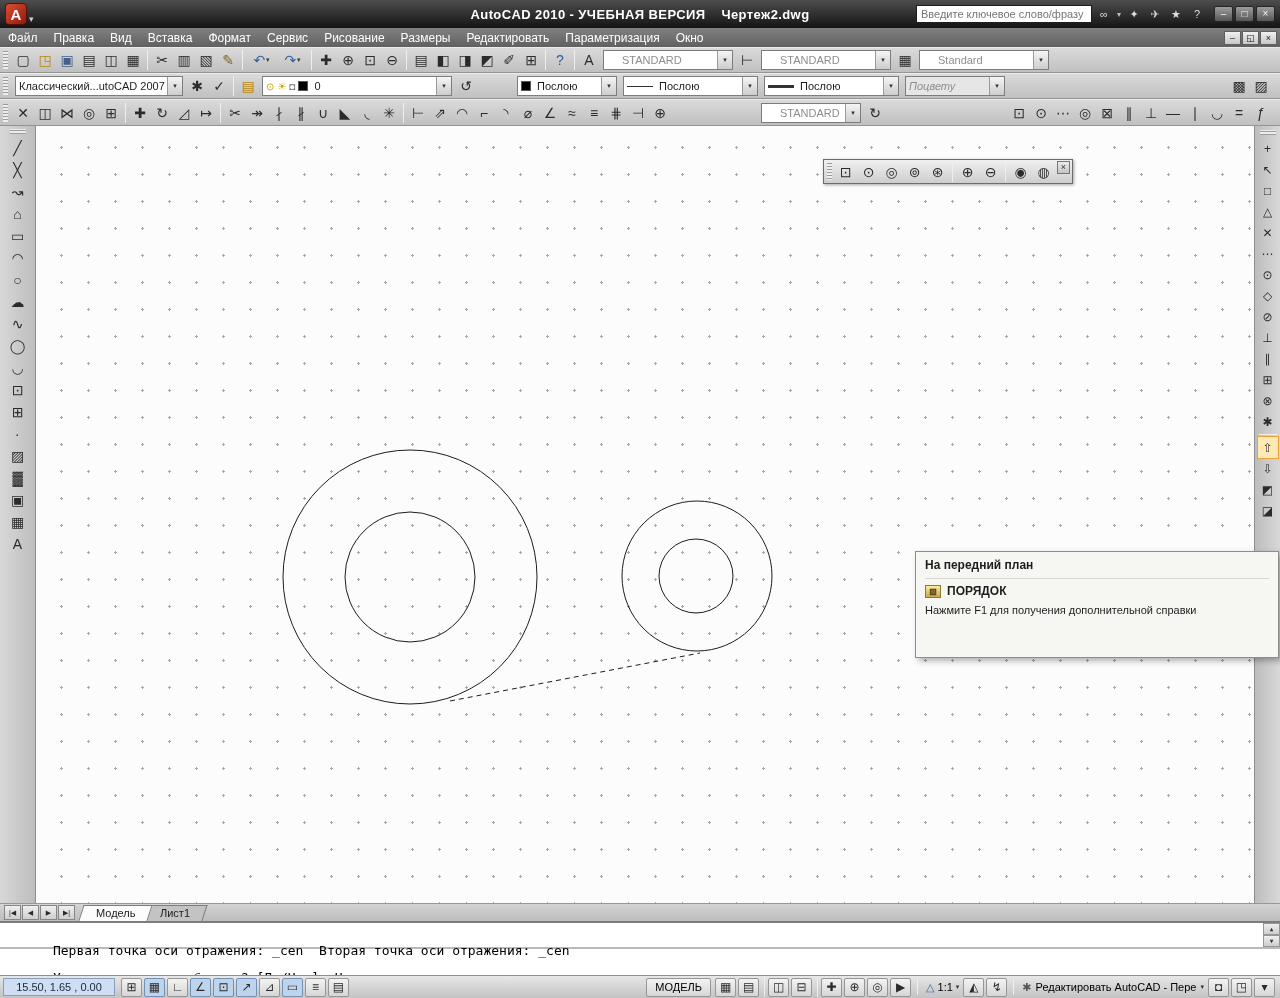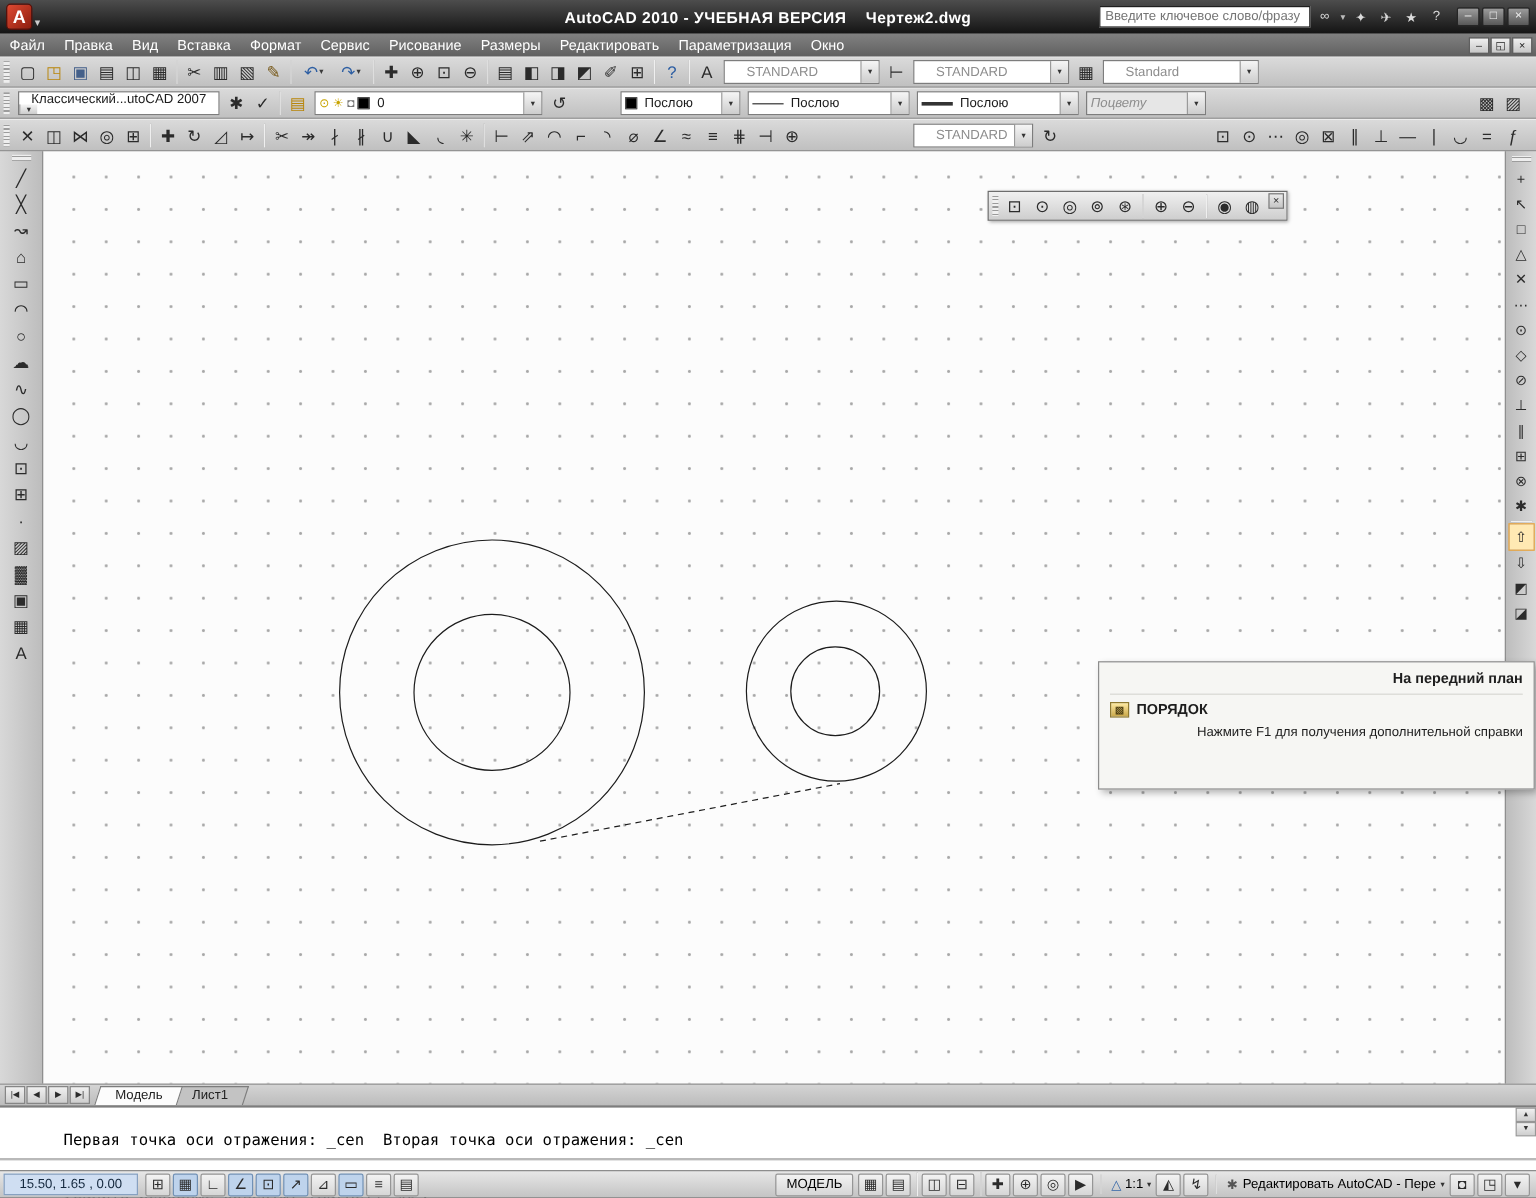--- a/index.html
+++ b/index.html
@@ -59,21 +59,21 @@
 
   .combo { flex:none; height:20px; background:#fff; border:1px solid #7d7d7d; display:flex;
            align-items:center; font-size:11px; margin:0 3px; }
   .combo-text { flex:1; padding:0 3px; white-space:nowrap; overflow:hidden; color:#1c1c1c; }
   .combo-text.grayed { color:#8d8d8d;margin-left:15px; }
   .combo-arrow { width:15px; align-self:stretch; background:linear-gradient(#f5f5f5,#cdcdcd);
                  border-left:1px solid #9a9a9a; display:flex; align-items:center; justify-content:center;
                  font-size:7px; color:#333; flex:none; }
   .combo.disabled { background:#e6e6e6; }
   .combo.disabled .combo-text { color:#8d8d8d;font-style:italic; }
-  .w100{width:100px;} .w130{width:130px;} .w135{width:135px;} .w168{width:168px;flex-direction:column;} .w190{width:190px;}
+  .w100{width:100px;} .w130{width:130px;} .w135{width:135px;} .w168{width:168px;} .w190{width:190px;}
   .swatch { width:10px; height:10px; background:#000; border:1px solid #555; margin:0 3px; flex:none; }
   .lc-ico { font-size:10px; margin-left:3px; flex:none; }
   .lc-bulb{color:#c8a400;} .lc-sun{color:#c8a400;} .lc-lock{color:#777;}
   .linetype-sample { flex:none; width:26px; height:0; border-top:1px solid #333; margin:0 3px; }
   .lineweight-sample { flex:none; width:26px; height:3px; background:#333; margin:0 3px; }
   .ml40{margin-left:40px;} .ml90{margin-left:90px;} .mla{margin-left:auto;} .mr8{margin-right:8px;}
 
   
   .side-toolbar { position:absolute; top:126px; display:flex; flex-direction:column; align-items:center;
                   background:linear-gradient(90deg,#d8d8d8,#bdbdbd); z-index:5; }
@@ -100,21 +100,21 @@
                    padding:0 1px; z-index:8; }
   .float-toolbar .tbtn { width:23px; height:21px; }
   .ft-grip { width:5px; height:17px; margin:0 2px; flex:none;
              background:repeating-linear-gradient(180deg,#9a9a9a 0 1px,#f0f0f0 1px 3px); }
   .ft-close { width:13px; height:13px; align-self:flex-start; margin:1px 1px 0 2px; flex:none;
               background:linear-gradient(#eaeaea,#c5c5c5); border:1px solid #757575; font-size:9px;
               line-height:11px; text-align:center; color:#333; }
 
   
   .tooltip { position:absolute; left:915px; top:551px; width:364px; height:107px; background:#f6f6f3;
-             border:1px solid #8d8d8d; box-shadow:3px 3px 6px rgba(0,0,0,.3); z-index:60; padding:6px 9px;text-align:right; }
+             border:1px solid #8d8d8d; box-shadow:3px 3px 6px rgba(0,0,0,.3); z-index:60; padding:6px 9px; }
   .tt-title { font-size:12px; font-weight:bold; color:#1d1d1d; margin-bottom:4px; }
   .tt-desc { font-size:11px; color:#4c4c4c; line-height:1.35; }
   .tt-div { border-top:1px solid #d8d8d3; margin:6px 0 5px; }
   .tt-group { display:flex; align-items:center; gap:6px; font-size:12px; font-weight:bold; color:#1d1d1d; }
   .tt-group-icon { width:16px; height:13px; background:linear-gradient(#ffeaa2,#c9a84a);
                    border:1px solid #8e7930; font-size:8px; display:flex; align-items:center;
                    justify-content:center; color:#4c3d10; flex:none; }
   .tt-help { font-size:11px; color:#1d1d1d; margin-top:6px; }
 
   
@@ -126,21 +126,21 @@
   .tabnav .glyph { font-size:7px; }
   .tab { padding:1px 14px 2px; font-size:11px; transform:skewX(-18deg); border:1px solid #7d7d7d;
          border-bottom:none; margin-right:-5px; background:#c3c3c3; color:#222; }
   .tab > span { display:inline-block; transform:skewX(18deg); }
   .tab.active { background:#fcfcfc; z-index:2; position:relative; }
 
   
   .cmdline { position:absolute; top:921px; left:0; width:100%; height:54px; background:#fff;
              border-top:2px solid #7d7d7d; font-family:"DejaVu Sans Mono","Liberation Mono",monospace;
              font-size:13px; color:#000; z-index:6; }
-  .cmd-history { height:44px; padding:5px 6px 0; border-bottom:2px solid #b9b9b9; position:relative; white-space:pre; }
+  .cmd-history { height:26px; padding:5px 6px 0; border-bottom:2px solid #b9b9b9; position:relative; white-space:pre; }
   .cmd-scroll { position:absolute; right:0; top:0; width:17px; height:24px; display:flex;
                 flex-direction:column; }
   .sarrow { flex:1; background:linear-gradient(#f0f0f0,#cecece); border:1px solid #979797;
             font-size:6px; text-align:center; line-height:10px; color:#333; }
   .cmd-prompt { padding:6px 6px 0; white-space:pre; }
 
   
   .statusbar { position:absolute; top:975px; left:0; width:100%; height:23px;
                background:linear-gradient(#e7e7e7,#c3c3c3); border-top:1px solid #8d8d8d;
                display:flex; align-items:center; padding:0 3px; font-size:11px; z-index:6; }

